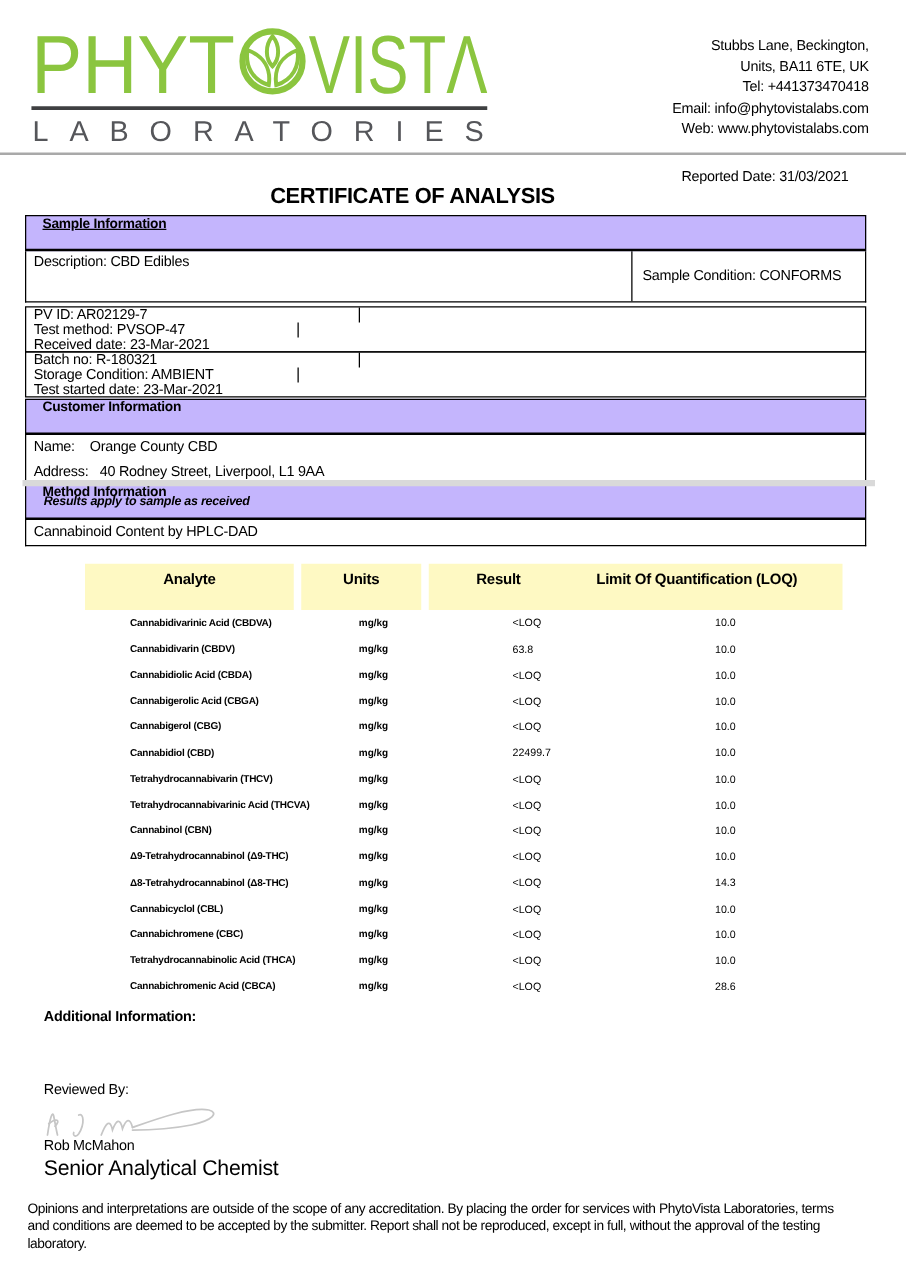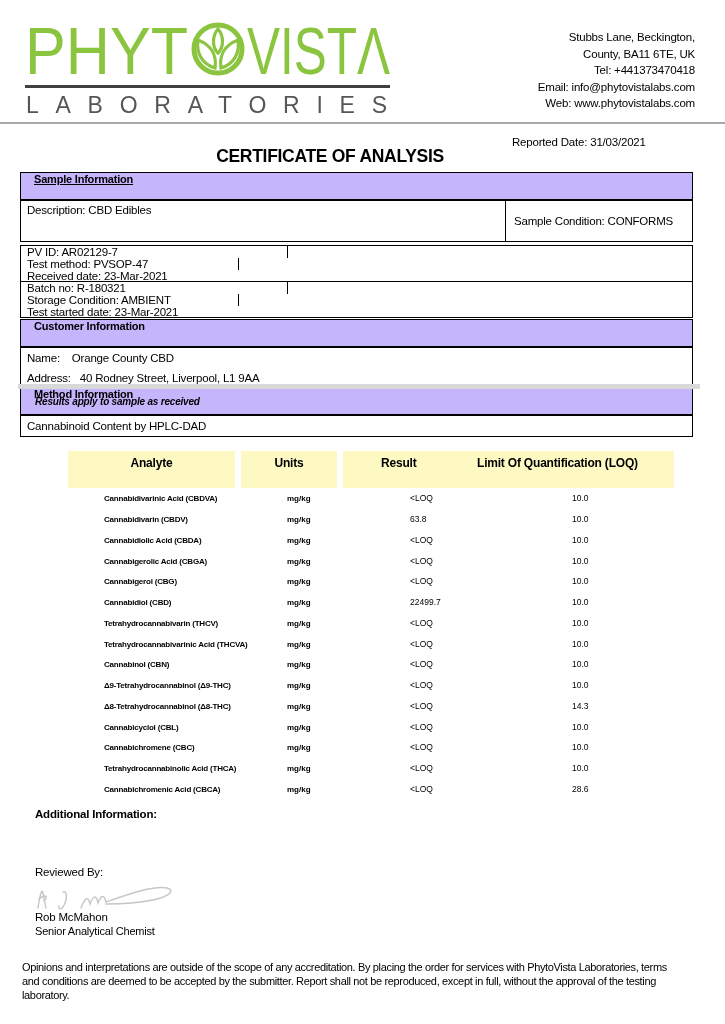--- a/index.html
+++ b/index.html
@@ -13,21 +13,21 @@
   .contact {
     position:absolute; top:29px; right:30px; text-align:right;
     font-size:11.5px; line-height:16.6px; letter-spacing:-0.2px; color:#000;
   }
   .header-rule { position:absolute; left:0; top:122px; width:725px; height:2px; background:#a9a9a9; }
   .doc-title {
     position:absolute; left:150px; top:146px; width:360px; text-align:center;
     font-size:17.5px; font-weight:bold; letter-spacing:-0.3px;
   }
   .report-info {
-    position:absolute; right:13px; top:132px; width:200px; text-align:left;
+    position:absolute; right:13px; top:132px; width:200px; text-align:center;
     font-size:11.5px; line-height:21px; letter-spacing:-0.2px;
   }
   
   .info-table { position:absolute; left:20px; top:172px; width:673px; font-size:11.5px; letter-spacing:-0.2px; }
   .bar {
     height:29px; background:#c4b5fd; border:1px solid #000; border-bottom:2px solid #000;
     font-weight:bold; font-size:11px; line-height:12px; padding-left:13px;
   }
   .bar.underlined span { text-decoration:underline; }
   .desc-row { display:flex; height:41px; border:1px solid #000; border-top:none; }
@@ -61,21 +61,21 @@
   .rrow span { position:absolute; top:50%; transform:translateY(-50%); white-space:nowrap;margin-left:29px; }
   .c-analyte { left:7px; font-size:8px; font-weight:bold; letter-spacing:-0.2px; }
   .c-units { left:190px; font-size:8px; font-weight:bold; }
   .c-result { left:313px; font-size:8.5px; }
   .c-loq { left:475px; font-size:8.5px; }
   
   .additional { position:absolute; left:35px; top:808px; font-size:11.5px; font-weight:bold; letter-spacing:-0.2px; }
   .reviewed { position:absolute; left:35px; top:866px; font-size:11.5px; letter-spacing:-0.2px; }
   .signature { position:absolute; left:33px; top:880px; }
   .reviewer-name { position:absolute; left:35px; top:911px; font-size:11.5px; letter-spacing:-0.2px; }
-  .reviewer-title { position:absolute; left:35px; top:925px; font-size:11px; letter-spacing:-0.2px; }
+  .reviewer-title { position:absolute; left:35px; top:925px; font-size:17px; letter-spacing:-0.2px; }
   .disclaimer {
     position:absolute; left:22px; top:961px; width:645px;
     font-size:11px; line-height:13.8px; letter-spacing:-0.35px;
   }
 </style>
 </head>
 <body>
 
 <div class="page">
 
@@ -87,21 +87,21 @@
       <path d="M190 46 C177 42 171 31 173 18 C186 23 192 33 190 46 Z" fill="#fff" stroke="#8BC53F" stroke-width="3.2"></path>
       <path d="M196 46 C209 42 215 31 213 18 C200 23 194 33 196 46 Z" fill="#fff" stroke="#8BC53F" stroke-width="3.2"></path>
     </g>
     <text x="222" y="52" font-size="66" textLength="143" lengthAdjust="spacingAndGlyphs" fill="#8BC53F">VISTΛ</text>
     <rect x="0" y="63" width="365" height="3" fill="#3F4042"></rect>
     <text x="1" y="91" font-size="23" textLength="361" lengthAdjust="spacing" fill="#55565A">LABORATORIES</text>
   </svg>
 
   <div class="contact">
     <div>Stubbs Lane, Beckington,</div>
-    <div>County, BA11 6TE, UK</div>
+    <div>Units, BA11 6TE, UK</div>
     <div>Tel: +441373470418</div>
     <div>Email: info@phytovistalabs.com</div>
     <div>Web: www.phytovistalabs.com</div>
   </div>
 
   <div class="header-rule"></div>
 
   <div class="doc-title">CERTIFICATE OF ANALYSIS</div>
 
   <div class="report-info">

